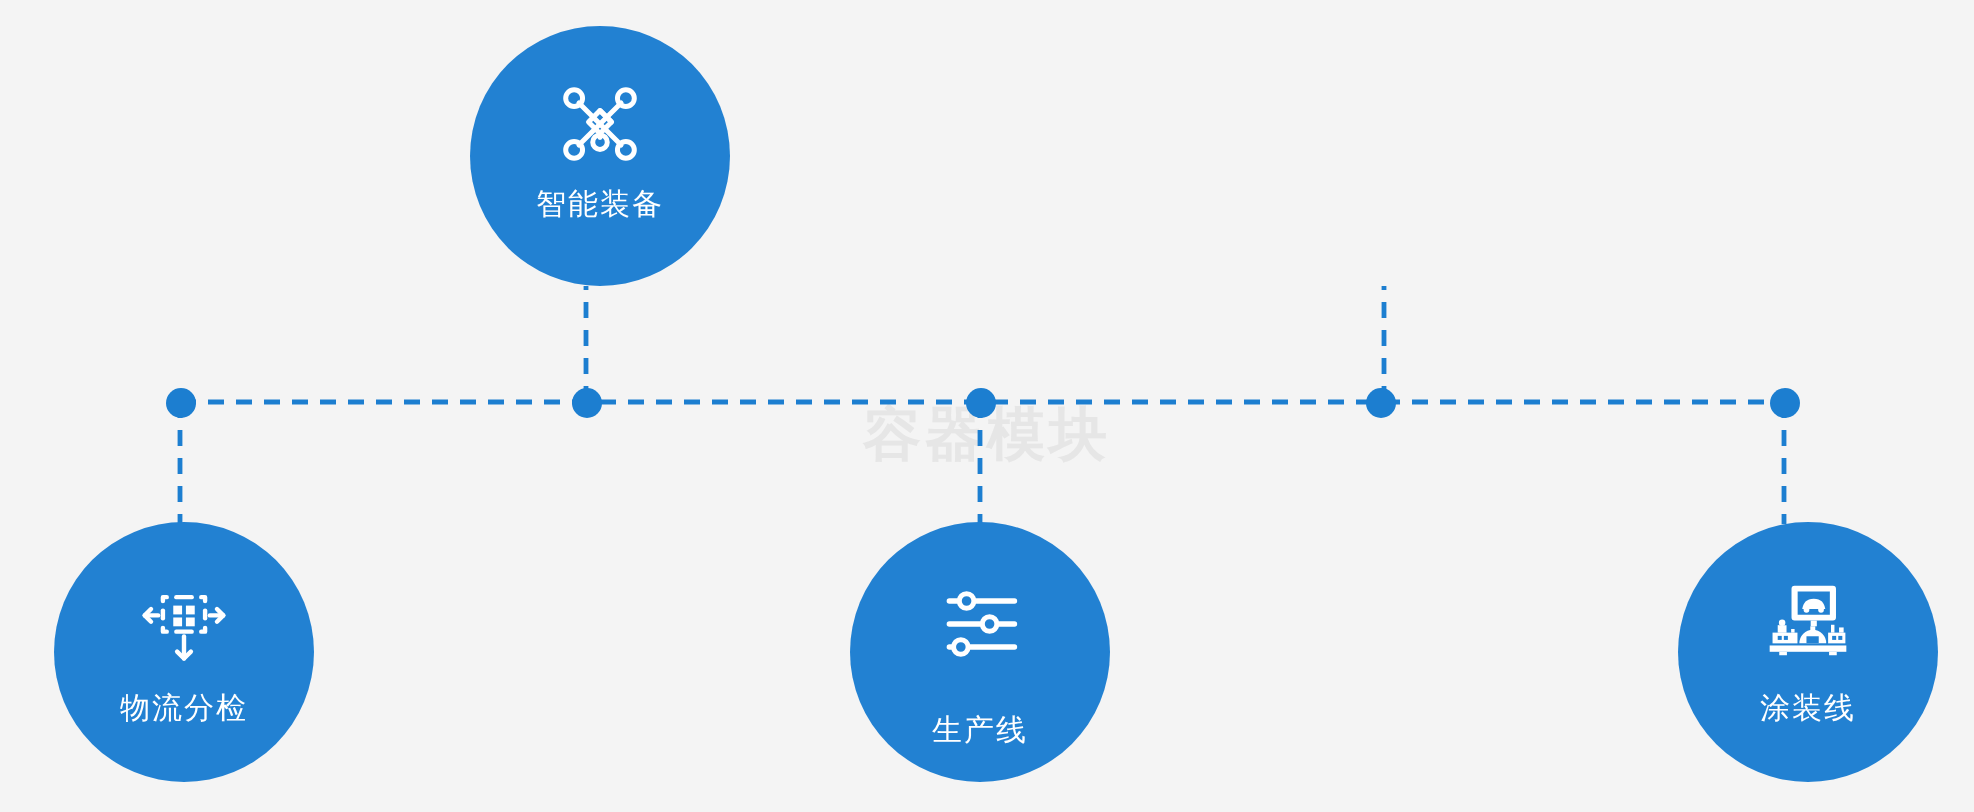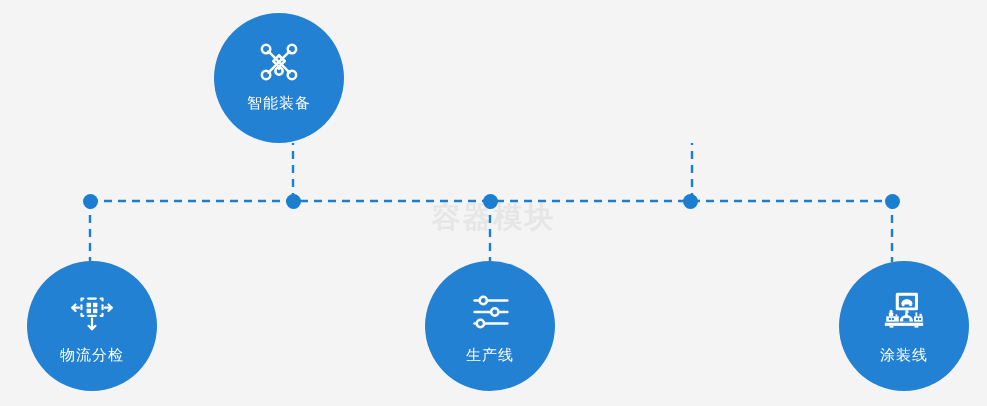--- a/index.html
+++ b/index.html
@@ -114,21 +114,21 @@
       <line x1="892" y1="201" x2="892" y2="262"></line>
     </g>
   </svg>
 
   <div class="rail-node" style="left:90px;  top:201px;"></div>
   <div class="rail-node" style="left:293px; top:201px;"></div>
   <div class="rail-node" style="left:490px; top:201px;"></div>
   <div class="rail-node" style="left:690px; top:201px;"></div>
   <div class="rail-node" style="left:892px; top:201px;"></div>
 
-  <div class="node-circle top" style="left:279px; top:78px;">
+  <div class="node-circle top" style="left:300px; top:78px;">
     <svg class="node-icon" viewBox="0 0 48 48">
       <g fill="none" stroke="#ffffff" stroke-width="2.6" stroke-linecap="round" stroke-linejoin="round">
         <line x1="13" y1="13" x2="35" y2="35"></line>
         <line x1="35" y1="13" x2="13" y2="35"></line>
         <line x1="24" y1="17" x2="30" y2="23"></line>
         <line x1="24" y1="29" x2="24" y2="31"></line>
         <polygon points="24,17 30,23 24,29 18,23" fill="none"></polygon>
         <circle cx="10.5" cy="10.5" r="4.4"></circle>
         <circle cx="37.5" cy="10.5" r="4.4"></circle>
         <circle cx="10.5" cy="37.5" r="4.4"></circle>
@@ -166,21 +166,21 @@
         <path d="M37.5 19.5 H44.5"></path>
           <path d="M41.2 16.2 L44.5 19.5 L41.2 22.8"></path>
 
         <path d="M24 30.5 V42"></path>
           <path d="M20.4 38.4 L24 42 L27.6 38.4"></path>
       </g>
     </svg>
     <div class="node-label">物流分检</div>
   </div>
 
-  <div class="node-circle bottom" style="left:490px; top:326px;">
+  <div class="node-circle bottom" style="left:490px; top:326px;gap:11px;">
     <svg class="node-icon" viewBox="0 0 48 48">
       <g fill="none" stroke="#ffffff" stroke-width="2.8" stroke-linecap="round">
         <line x1="8" y1="12" x2="42" y2="12"></line>
         <line x1="8" y1="24" x2="42" y2="24"></line>
         <line x1="8" y1="36" x2="42" y2="36"></line>
       </g>
       <g fill="#2281d2" stroke="#ffffff" stroke-width="2.6">
         <circle cx="17" cy="12" r="3.8"></circle>
         <circle cx="29" cy="24" r="3.8"></circle>
         <circle cx="14" cy="36" r="3.8"></circle>

